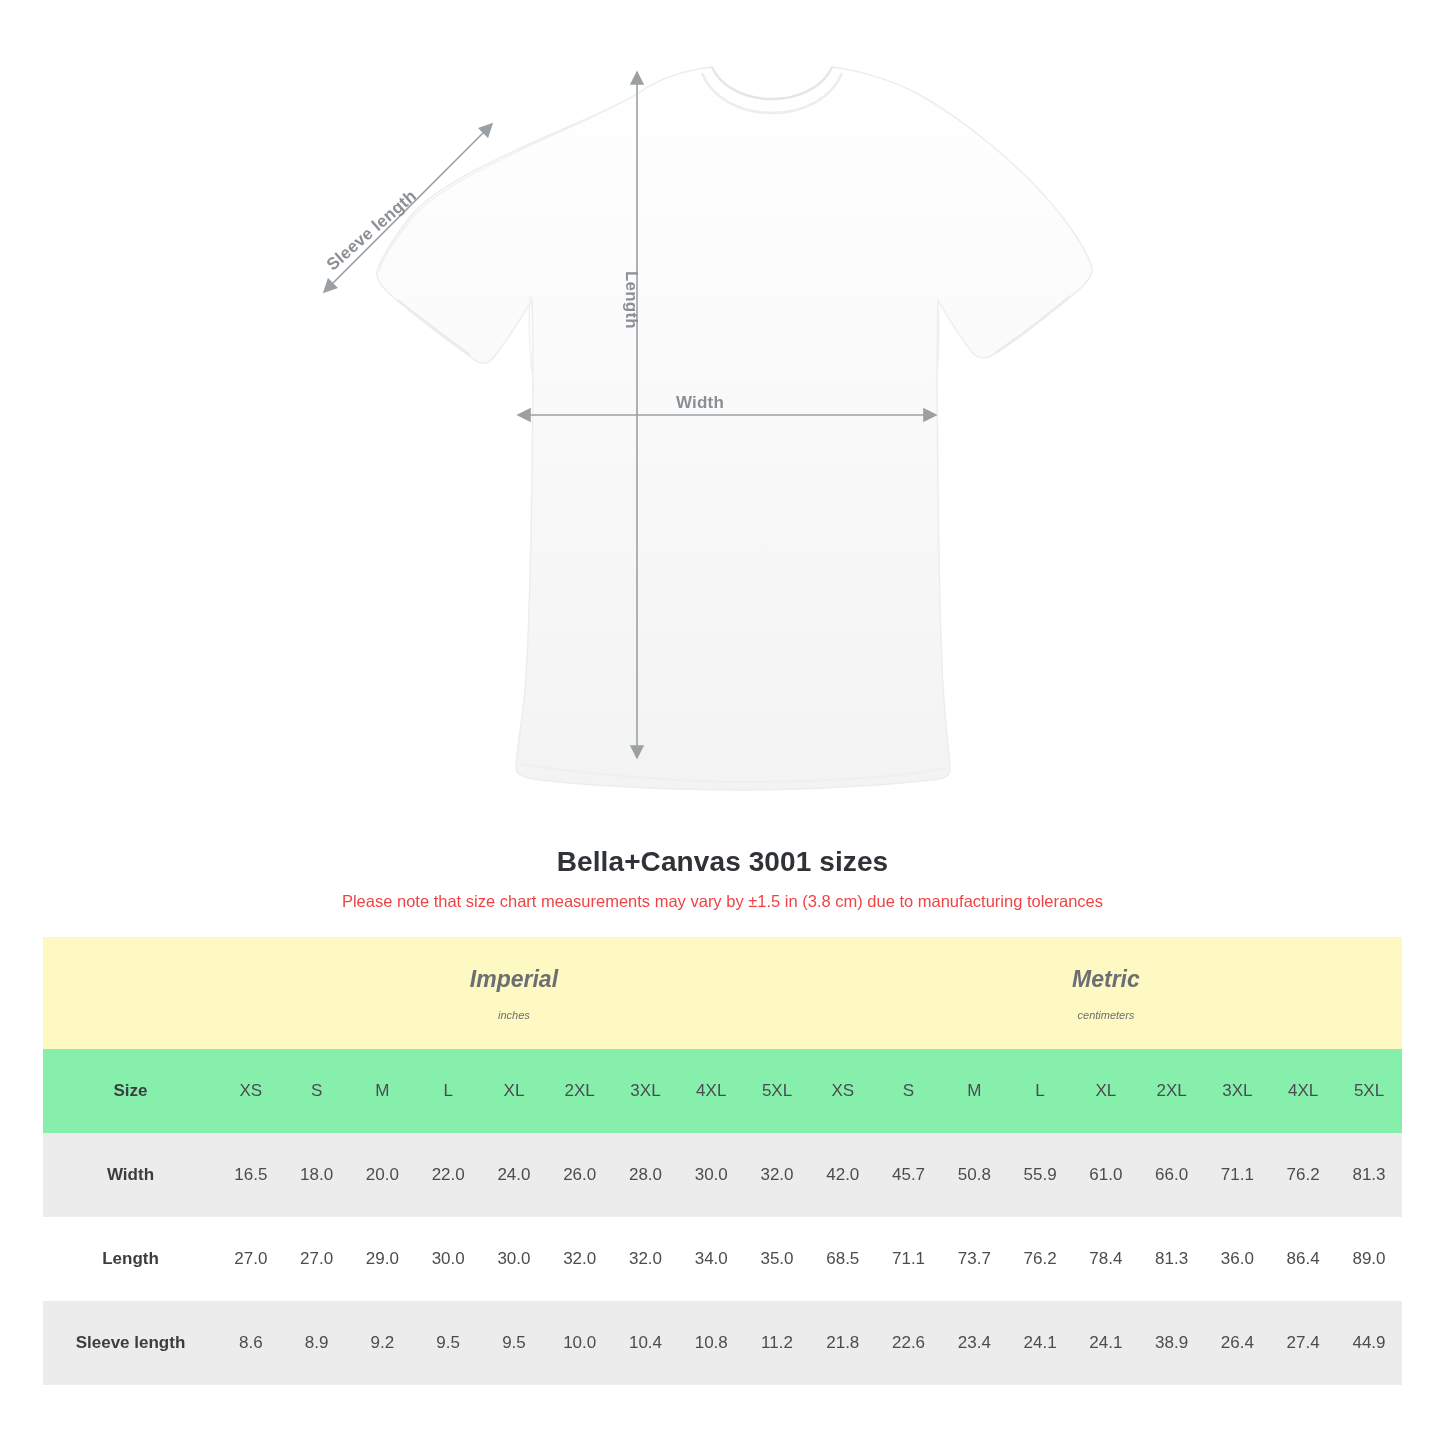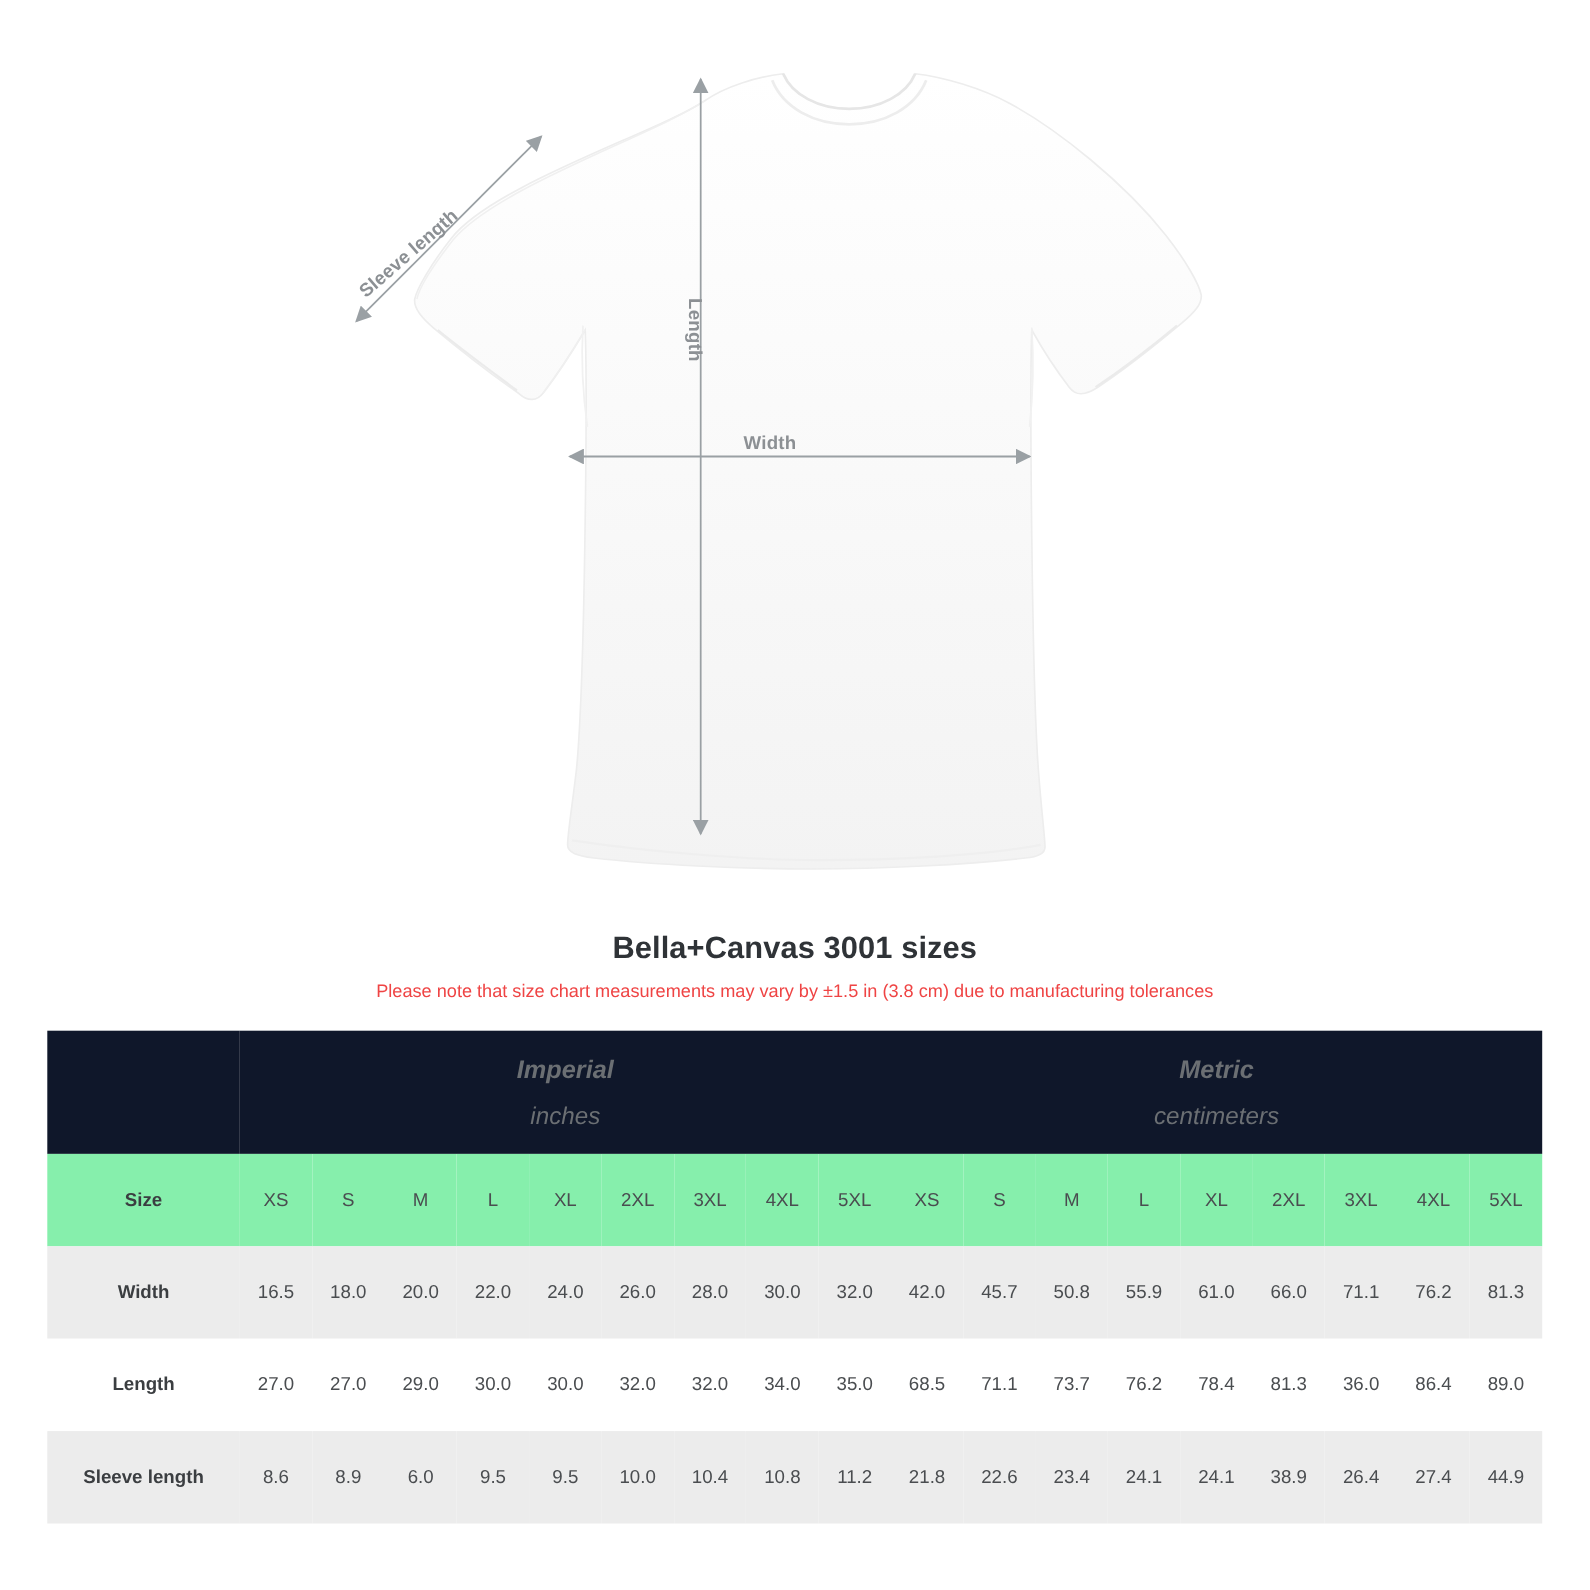--- a/index.html
+++ b/index.html
@@ -93,33 +93,33 @@
   }
   table.size-table td, table.size-table th {
     text-align: center;
     vertical-align: middle;
     font-size: 17px;
     color: #4a4d50;
     font-weight: normal;
     border: none;
   }
   .unit-header td {
-    background: #0f172a;
+    background: #fef9c3;
     height: 112px;
     padding: 0;
   }
   .unit-name {
     font-size: 23px;
     font-style: italic;
     font-weight: bold;
     color: #6b6f73;
     line-height: 1.25;
   }
   .unit-sub {
-    font-size: 22px;
+    font-size: 11px;
     font-style: italic;
     color: #6b6f73;
     margin-top: 16px;
   }
   .row-size td {
     background: #86efac;
     height: 82px;
     font-weight: bold;
     color: #3b3e41;
     font-size: 17px;
@@ -298,21 +298,21 @@
           <td>81.3</td>
           <td>36.0</td>
           <td>86.4</td>
           <td>89.0</td>
         </tr>
 
         <tr class="row-body row-alt">
           <td class="label-cell col-label">Sleeve length</td>
           <td>8.6</td>
           <td>8.9</td>
-          <td>6.0</td>
+          <td>9.2</td>
           <td>9.5</td>
           <td>9.5</td>
           <td>10.0</td>
           <td>10.4</td>
           <td>10.8</td>
           <td>11.2</td>
           <td>21.8</td>
           <td>22.6</td>
           <td>23.4</td>
           <td>24.1</td>

